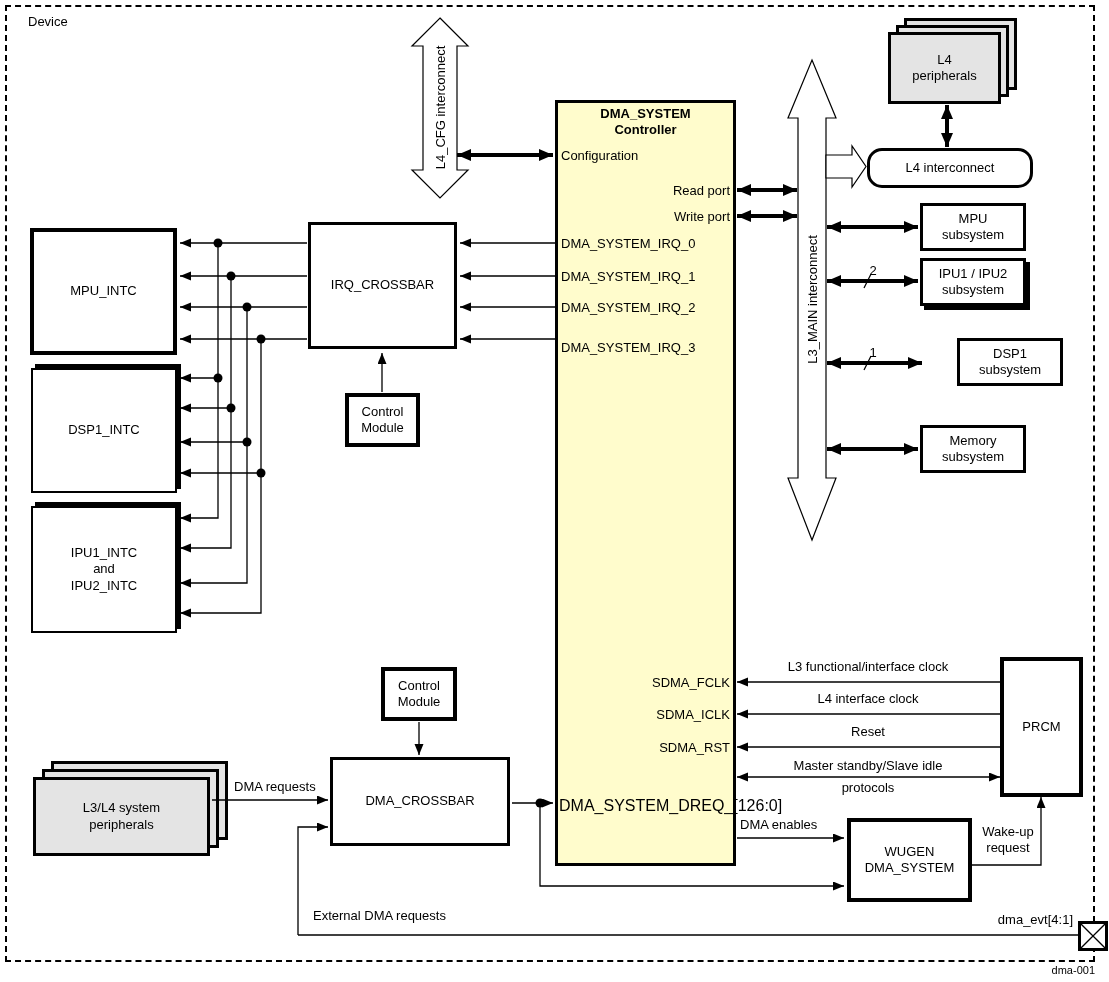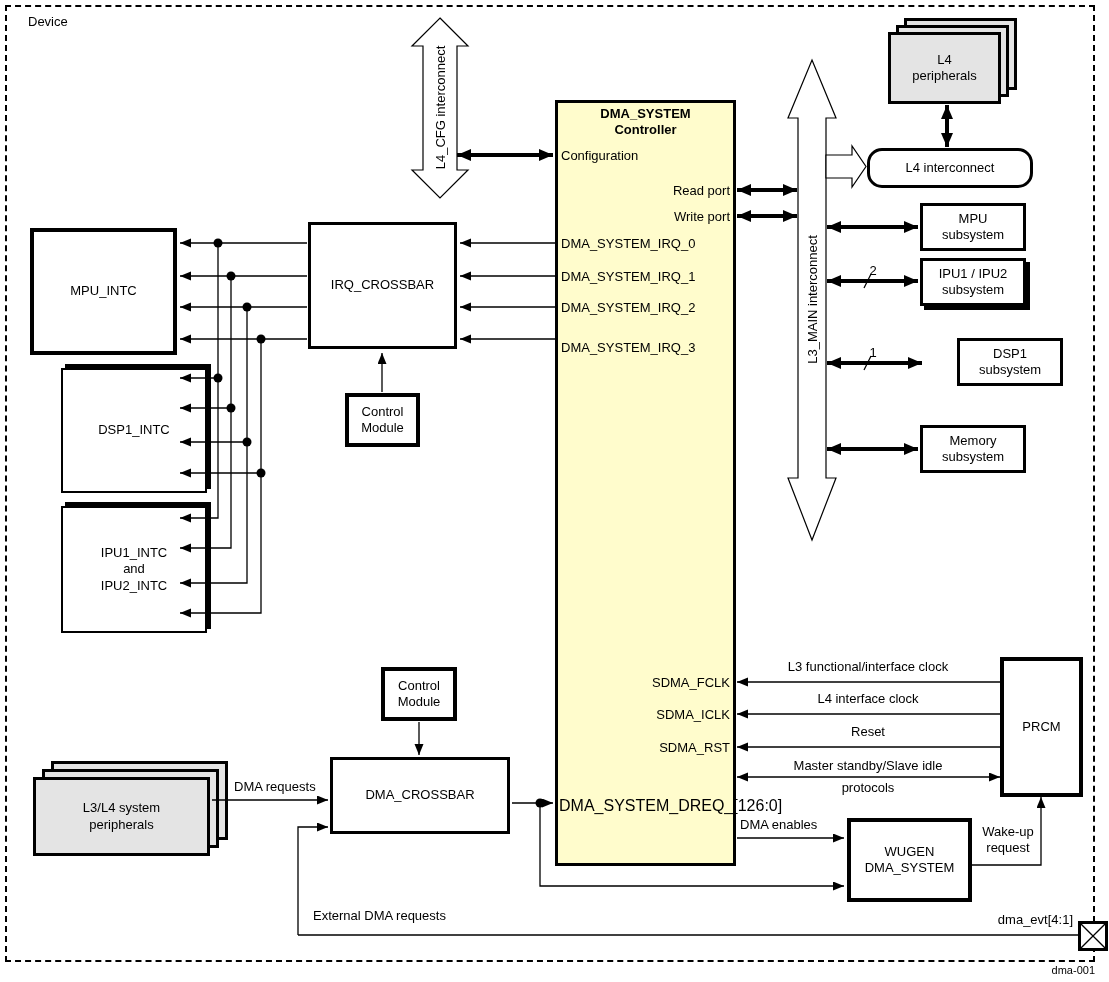--- a/index.html
+++ b/index.html
@@ -7,21 +7,21 @@
           font-family:"Liberation Sans","DejaVu Sans",sans-serif;color:#000;overflow:hidden;}
   .border-dashed{position:absolute;left:5px;top:5px;width:1086px;height:953px;
                  border:2px dashed #000;z-index:0;}
   .box{position:absolute;background:#fff;border:3px solid #000;box-sizing:border-box;
        display:flex;align-items:center;justify-content:center;text-align:center;
        font-size:13px;line-height:1.25;white-space:pre-line;z-index:2;}
   .b2{border-width:2px;}
   .b4{border-width:4px;}
   .gray{background:#E4E4E4;}
   .yellow{background:#FFFCCC;align-items:flex-start;}
-  .sh-ur{box-shadow:4px -4px 0 0 #000;margin-left:30px;}
+  .sh-ur{box-shadow:4px -4px 0 0 #000;}
   .sh-dr{box-shadow:4px 4px 0 0 #000;}
   .lbl{position:absolute;font-size:13px;line-height:1.25;white-space:pre-line;z-index:4;}
   .ctr{text-align:center;}
   .rt{text-align:right;}
   .bold{font-weight:bold;}
   .vtext{position:absolute;font-size:13px;text-align:center;transform:rotate(-90deg);z-index:4;}
   .small{font-size:11px;}
   .f12{font-size:16px;}
   svg.wires{position:absolute;left:0;top:0;z-index:3;pointer-events:none;}
   .pin{position:absolute;left:1078px;top:921px;width:30px;height:30px;border:3px solid #000;
@@ -70,21 +70,21 @@
 subsystem</div>
   <div class="box sh-dr" style="left:920px;top:258px;width:106px;height:48px;">IPU1 / IPU2
 subsystem</div>
   <div class="box" style="left:924px;top:338px;width:106px;height:48px;margin-left:33px;">DSP1
 subsystem</div>
   <div class="box" style="left:920px;top:425px;width:106px;height:48px;">Memory
 subsystem</div>
 
   <div class="box b4" style="left:381px;top:667px;width:76px;height:54px;">Control
 Module</div>
-  <div class="box" style="left:330px;top:757px;width:180px;height:77px;">DMA_CROSSBAR</div>
+  <div class="box" style="left:330px;top:757px;width:180px;height:89px;">DMA_CROSSBAR</div>
 
   <div class="box gray" style="left:51px;top:761px;width:177px;height:79px;"></div>
   <div class="box gray" style="left:42px;top:769px;width:177px;height:79px;"></div>
   <div class="box gray" style="left:33px;top:777px;width:177px;height:79px;">L3/L4 system
 peripherals</div>
 
   <div class="box b4" style="left:847px;top:818px;width:125px;height:84px;">WUGEN
 DMA_SYSTEM</div>
   <div class="box b4" style="left:1000px;top:657px;width:83px;height:140px;">PRCM</div>
 

